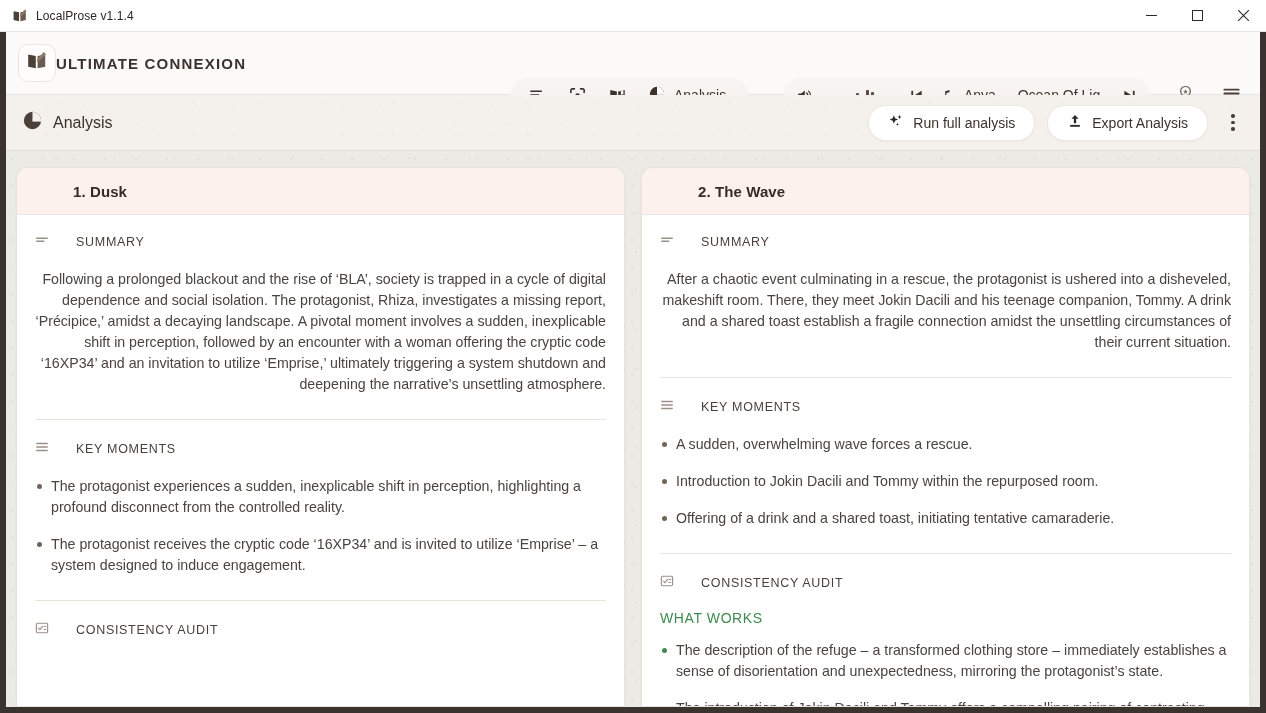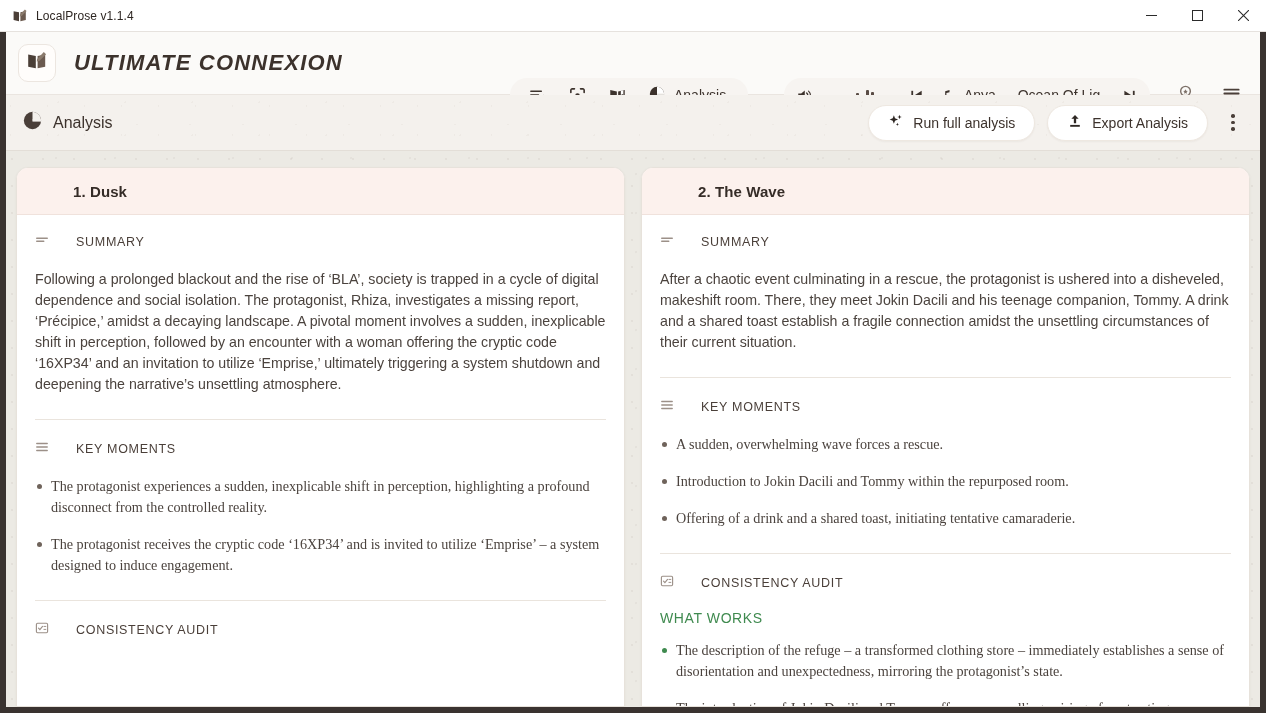--- a/index.html
+++ b/index.html
@@ -58,25 +58,23 @@
     border-bottom: 1px solid #eae5e0;
   }
   .logo-box {
     width: 38px; height: 38px; border-radius: 10px;
     background: #fffdfb;
     border: 1px solid #ece6e0;
     display: flex; align-items: center; justify-content: center;
     flex: 0 0 auto;
   }
   .apptitle {
-    margin-left: 18px;
-    font-size: 22px; font-weight: 700; letter-spacing: 1.2px;
+    font-size: 15px; font-weight: 700; letter-spacing: 1.2px;
     color: #3c322c;
     white-space: nowrap;
-    font-style: italic;
   }
 
   .hdr-center {
     position: absolute; left: 504px; top: 46px;
     display: flex; align-items: center;
     background: #f7f4f1;
     border-radius: 17px;
     height: 34px;
     padding: 0 10px;
     gap: 6px;
@@ -202,30 +200,30 @@
   .sec-head {
     display: flex; align-items: center; gap: 27px;
     margin-bottom: 18px;
   }
   .sec-head .sh-label {
     font-size: 12.5px; letter-spacing: .7px; color: #4a3f39;
   }
   .para {
     font-size: 14.2px; line-height: 21px; color: #4b433e;
     margin-bottom: 6px;
+    text-align: right;
   }
   .divider { height: 1px; background: #eae4dd; margin: 24px 0 20px 0; }
 
   ul.bullets { list-style: none; }
   ul.bullets li {
     position: relative;
     padding-left: 16px;
     font-size: 14.2px; line-height: 21px; color: #4b433e;
     margin-bottom: 16px;
-    font-family: Liberation Serif, serif;
   }
   ul.bullets li::before {
     content: ""; position: absolute; left: 2px; top: 8px;
     width: 5px; height: 5px; border-radius: 50%; background: #6f635b;
   }
   ul.bullets.green li::before { background: #3f8a4f; }
 
   .works-label {
     font-size: 14px; letter-spacing: .6px; color: #3f8a4f;
     margin-bottom: 14px;

